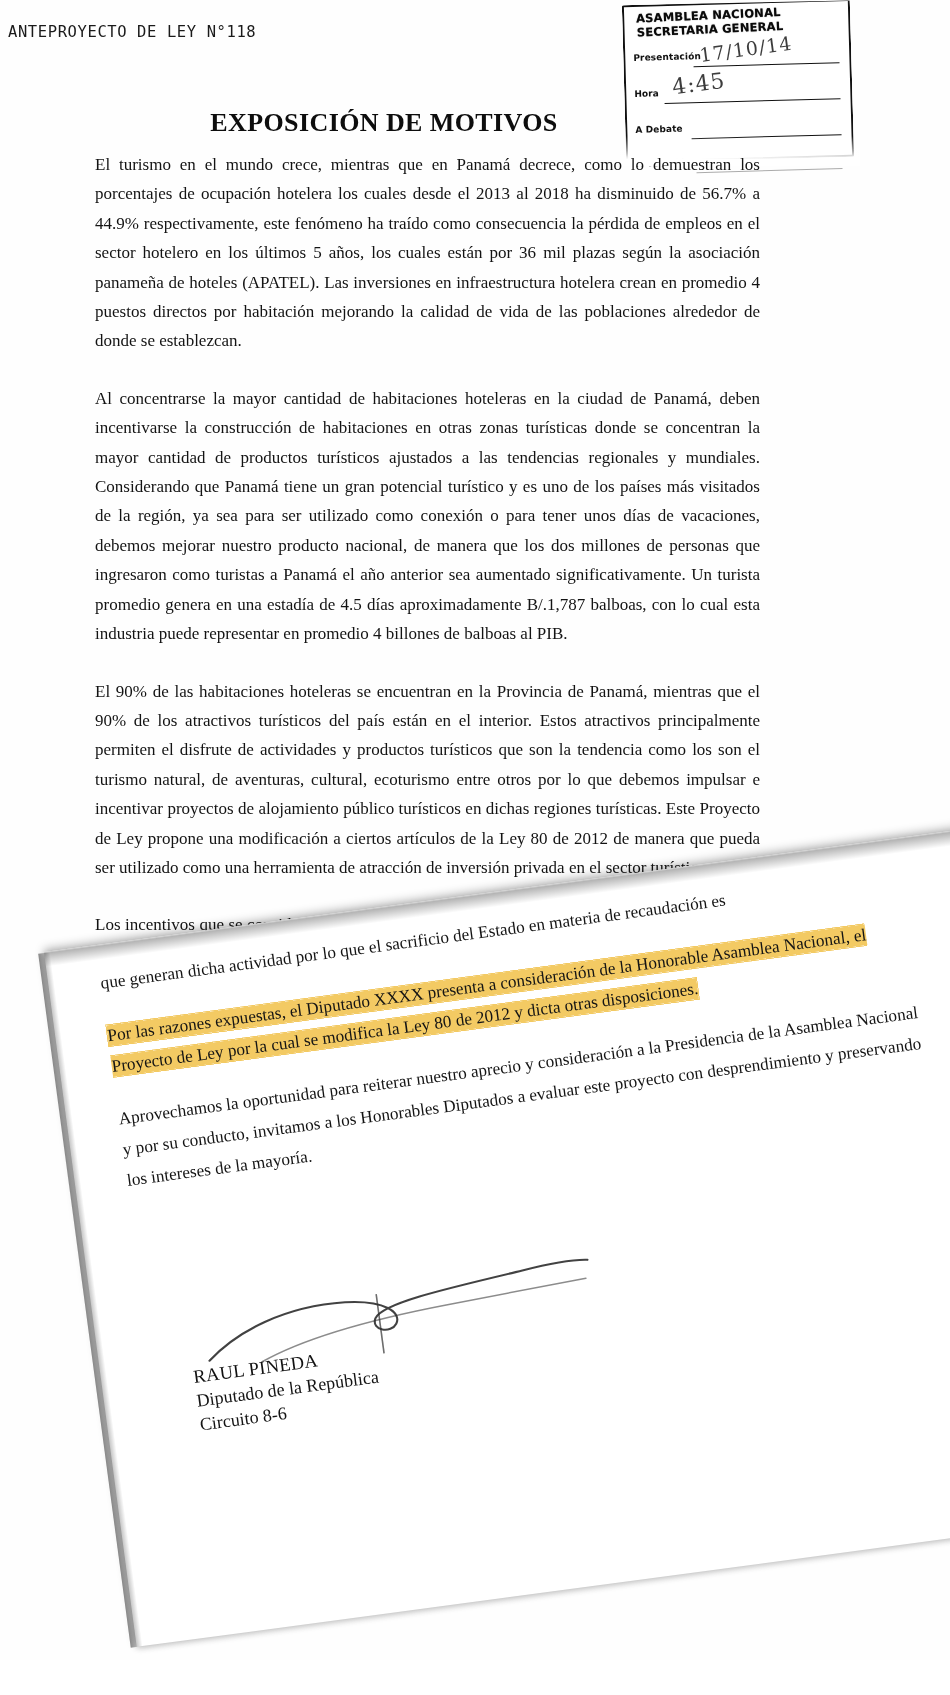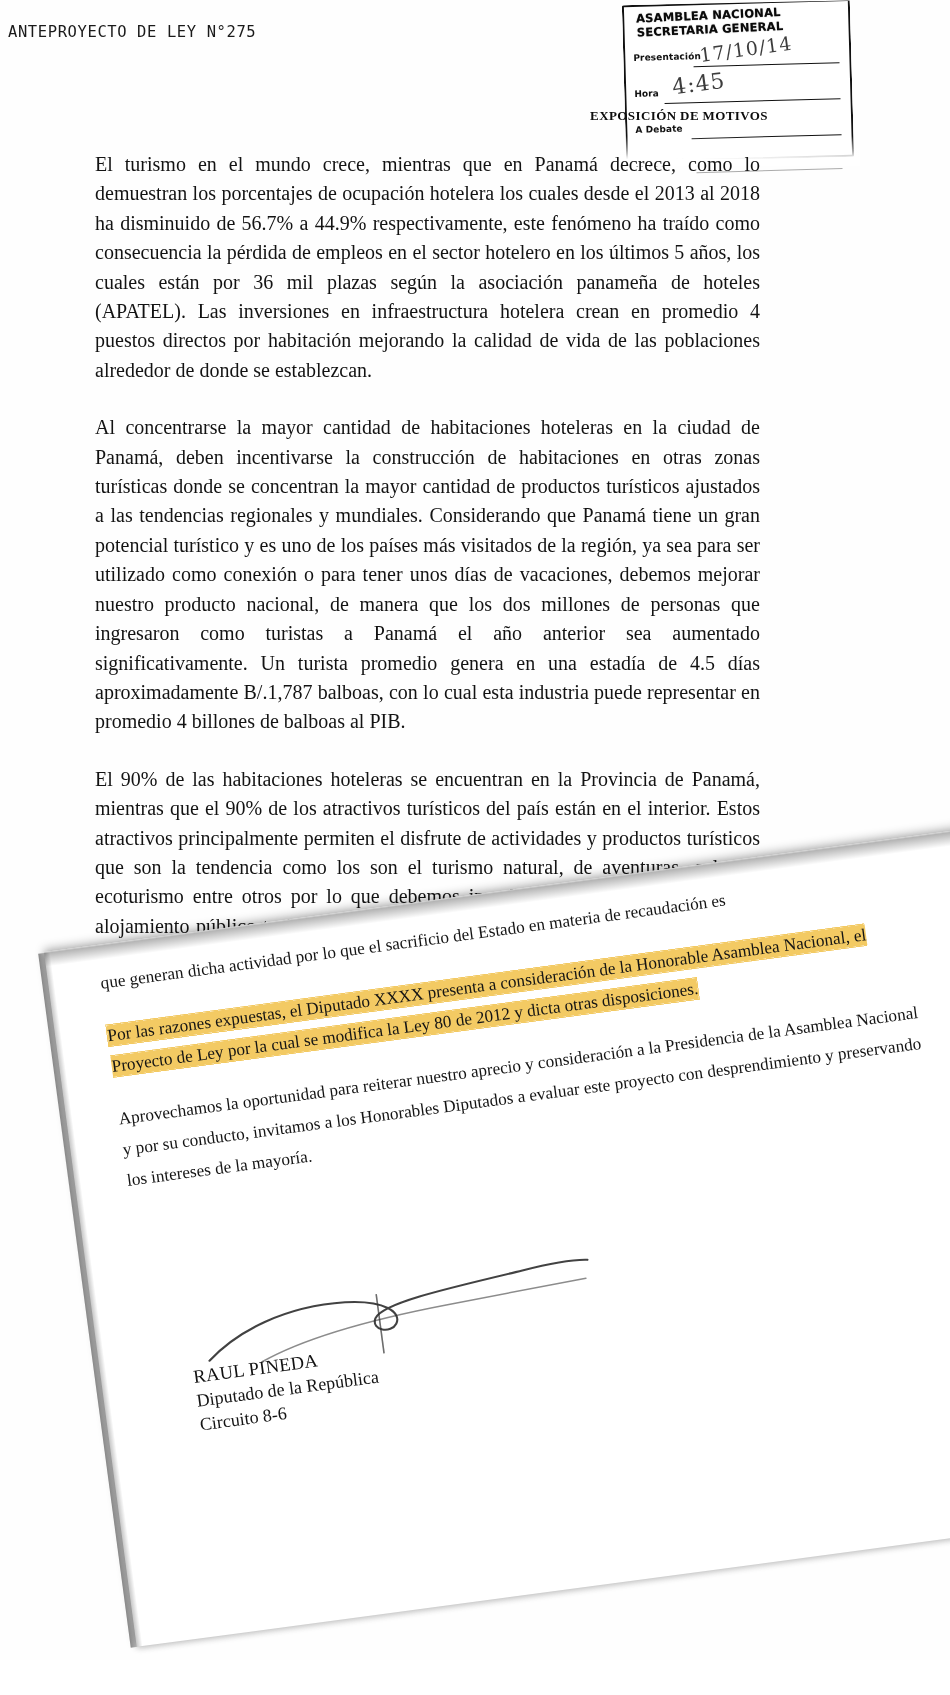--- a/index.html
+++ b/index.html
@@ -58,29 +58,29 @@
     font-family:"DejaVu Serif",serif;font-size:19px;color:#1b1b1b;
     transform:rotate(-6deg);opacity:.85;letter-spacing:1px;
   }
   #stamp-fade{
     position:absolute;left:620px;top:136px;width:240px;height:30px;
     background:linear-gradient(to bottom,rgba(255,255,255,0),#fff 78%);
   }
 
   
   #exposicion-title{
-    position:absolute;left:0;top:108px;width:768px;text-align:right;
+    position:absolute;left:0;top:108px;width:768px;text-align:center;
     font-family:"Liberation Serif",serif;font-weight:bold;
-    font-size:13px;letter-spacing:.4px;color:#0d0d0d;
+    font-size:26px;letter-spacing:.4px;color:#0d0d0d;
   }
 
   
   #body-text{
     position:absolute;left:95px;top:150px;width:665px;
-    font-size:20px;line-height:29.4px;text-align:justify;
+    font-size:17px;line-height:29.4px;text-align:justify;
     color:#131313;
   }
   #body-text p{margin:0 0 28px 0;text-align:justify;}
   #body-text p.tight{margin-bottom:0;}
 
   
   #occluded-tail{
     position:absolute;left:95px;top:955px;width:665px;
     font-size:17.4px;line-height:29.4px;text-align:justify;color:#131313;
   }
@@ -138,21 +138,21 @@
   #bottom-white{
     position:absolute;left:0;top:1660px;width:950px;height:40px;background:#fff;
   }
 </style>
 </head>
 <body>
 
 <div id="scan-page">
 
   <div id="doc-header">
-    <div>ANTEPROYECTO DE LEY N°275</div>
+    <div>ANTEPROYECTO DE LEY N°118</div>
   </div>
 
   <div id="stamp">
     <div class="stamp-box"></div>
 
     <div class="stamp-title">
       <div>ASAMBLEA NACIONAL</div>
       <div>SECRETARIA GENERAL</div>
     </div>
 

